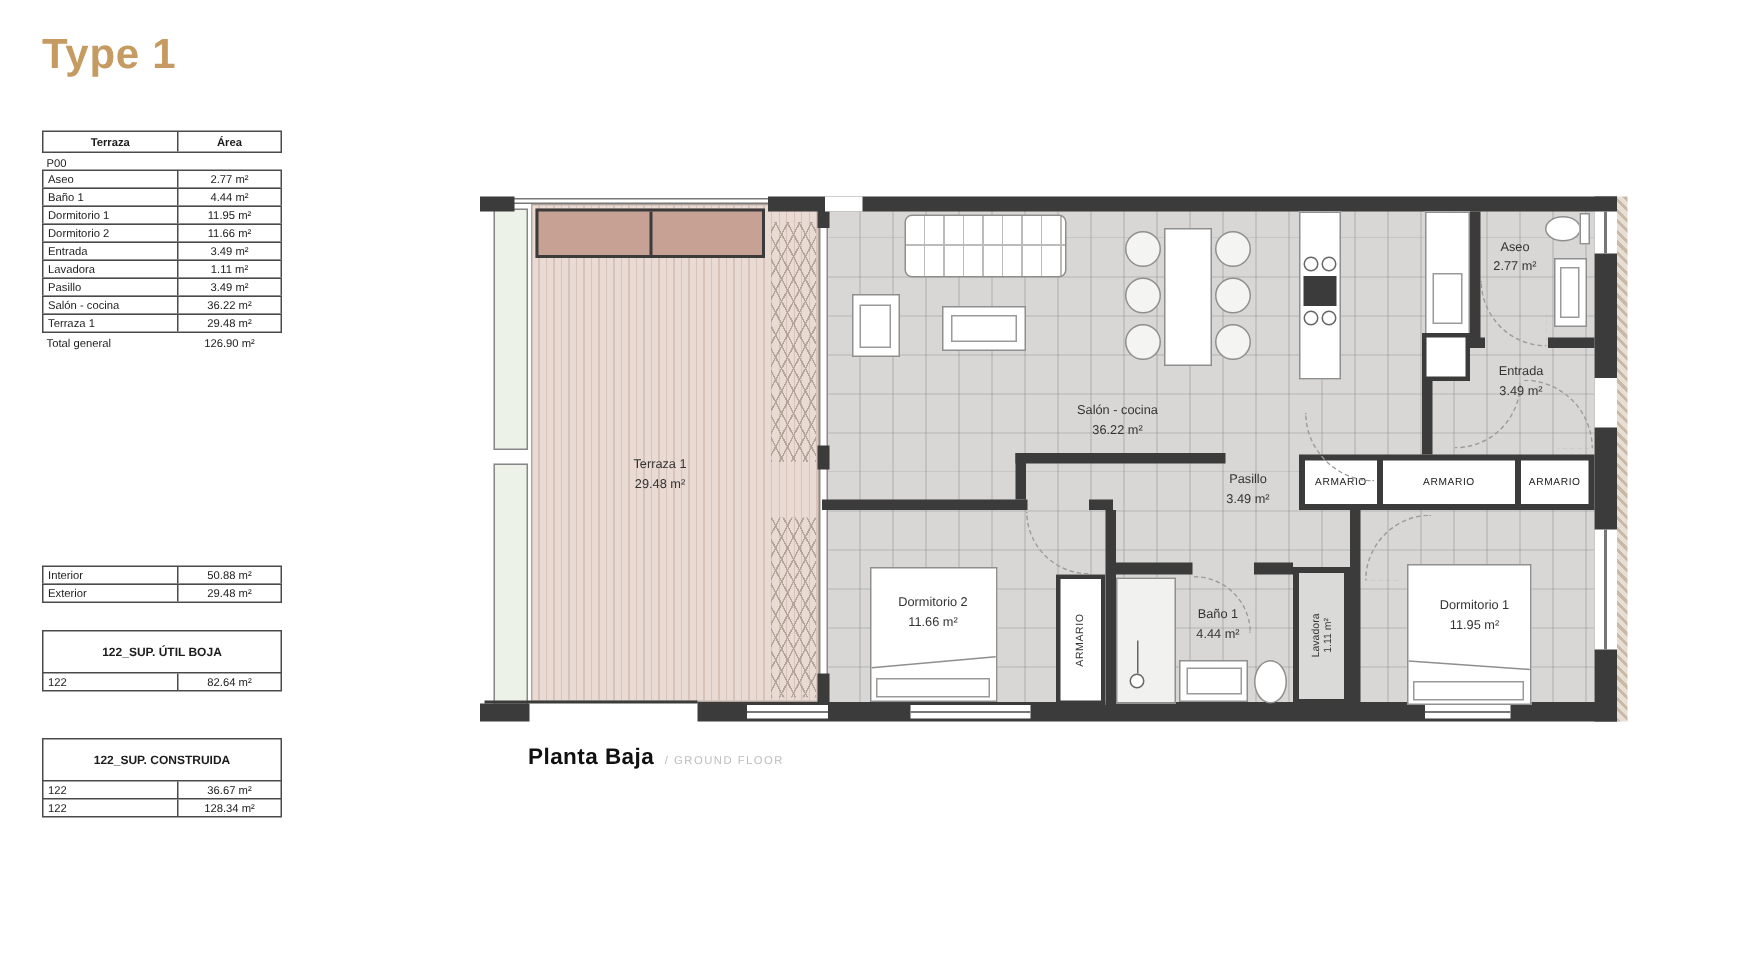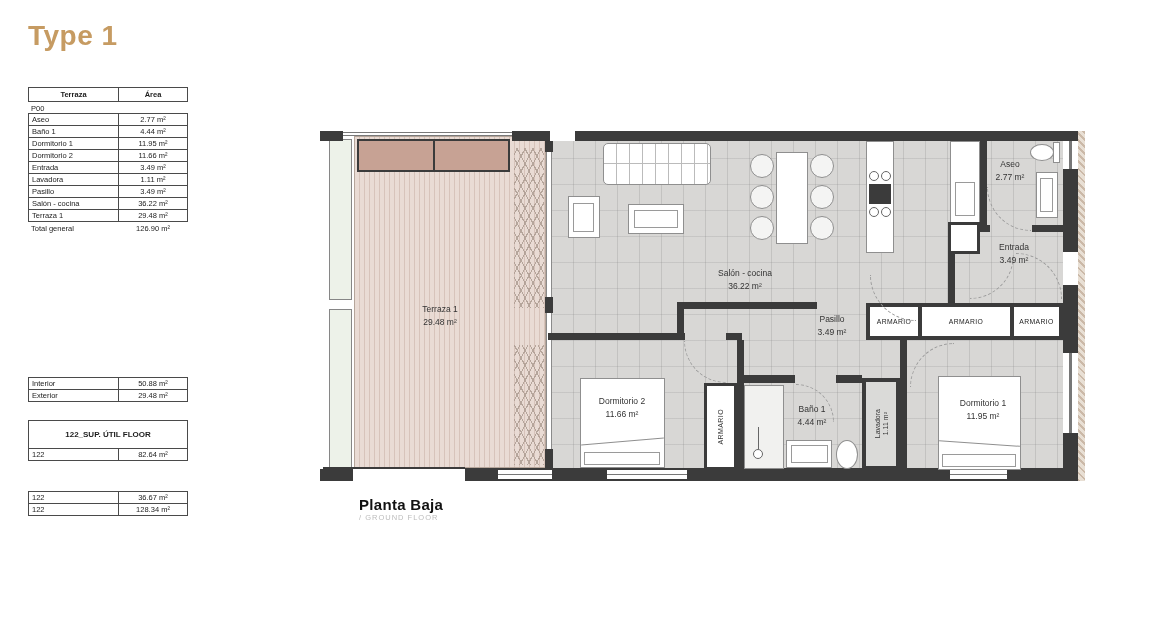--- a/index.html
+++ b/index.html
@@ -61,21 +61,21 @@
   .arc-tr { border-right:1px dashed #9c9c9c; border-top:1px dashed #9c9c9c; border-top-right-radius:100%; }
   .foldline { position:absolute; height:1px; background:#8f8f8f; }
 
   .rlabel { position:absolute; font-size:8.5px; line-height:1.5; color:#333; text-align:center; }
   .vlabel { position:absolute; display:flex; justify-content:center; align-items:center; gap:1px;
     font-size:7px; color:#333; }
   .vlabel div { writing-mode:vertical-rl; transform:rotate(180deg); }
   .closet-label { position:absolute; display:flex; align-items:center; justify-content:center;
     font-size:6.8px; letter-spacing:.4px; color:#222; background:#fff; }
 
-  .caption { position:absolute; left:352px; top:496px; display:flex; align-items:baseline;flex-direction:column; }
+  .caption { position:absolute; left:352px; top:496px; display:flex; align-items:baseline; }
   .caption b { font-size:15px; color:#111; letter-spacing:.3px; }
   .caption span { font-size:7.5px; color:#bcbcbc; letter-spacing:1px; margin-left:7px; }
 </style>
 </head>
 <body>
 
 <div id="canvas">
 
   <div class="page-title" style="color:#C69B62">Type 1</div>
 
@@ -132,28 +132,29 @@
         <div class="t-name">Interior</div>
         <div class="t-area">50.88 m²</div>
       </div>
     <div class="t-row">
         <div class="t-name">Exterior</div>
         <div class="t-area">29.48 m²</div>
       </div>
   </div>
 
   <div class="atable" style="left:28px; top:420px;">
-    <div class="t-title">122_SUP. ÚTIL FLOOR</div>
+    <div class="t-title">122_SUP. ÚTIL BOJA</div>
     <div class="t-row">
         <div class="t-name">122</div>
         <div class="t-area">82.64 m²</div>
       </div>
   </div>
 
   <div class="atable" style="left:28px; top:492px;">
+    <div class="t-title">122_SUP. CONSTRUIDA</div>
     <div class="t-row">
         <div class="t-name">122</div>
         <div class="t-area">36.67 m²</div>
       </div>
     <div class="t-row">
         <div class="t-name">122</div>
         <div class="t-area">128.34 m²</div>
       </div>
   </div>
 

